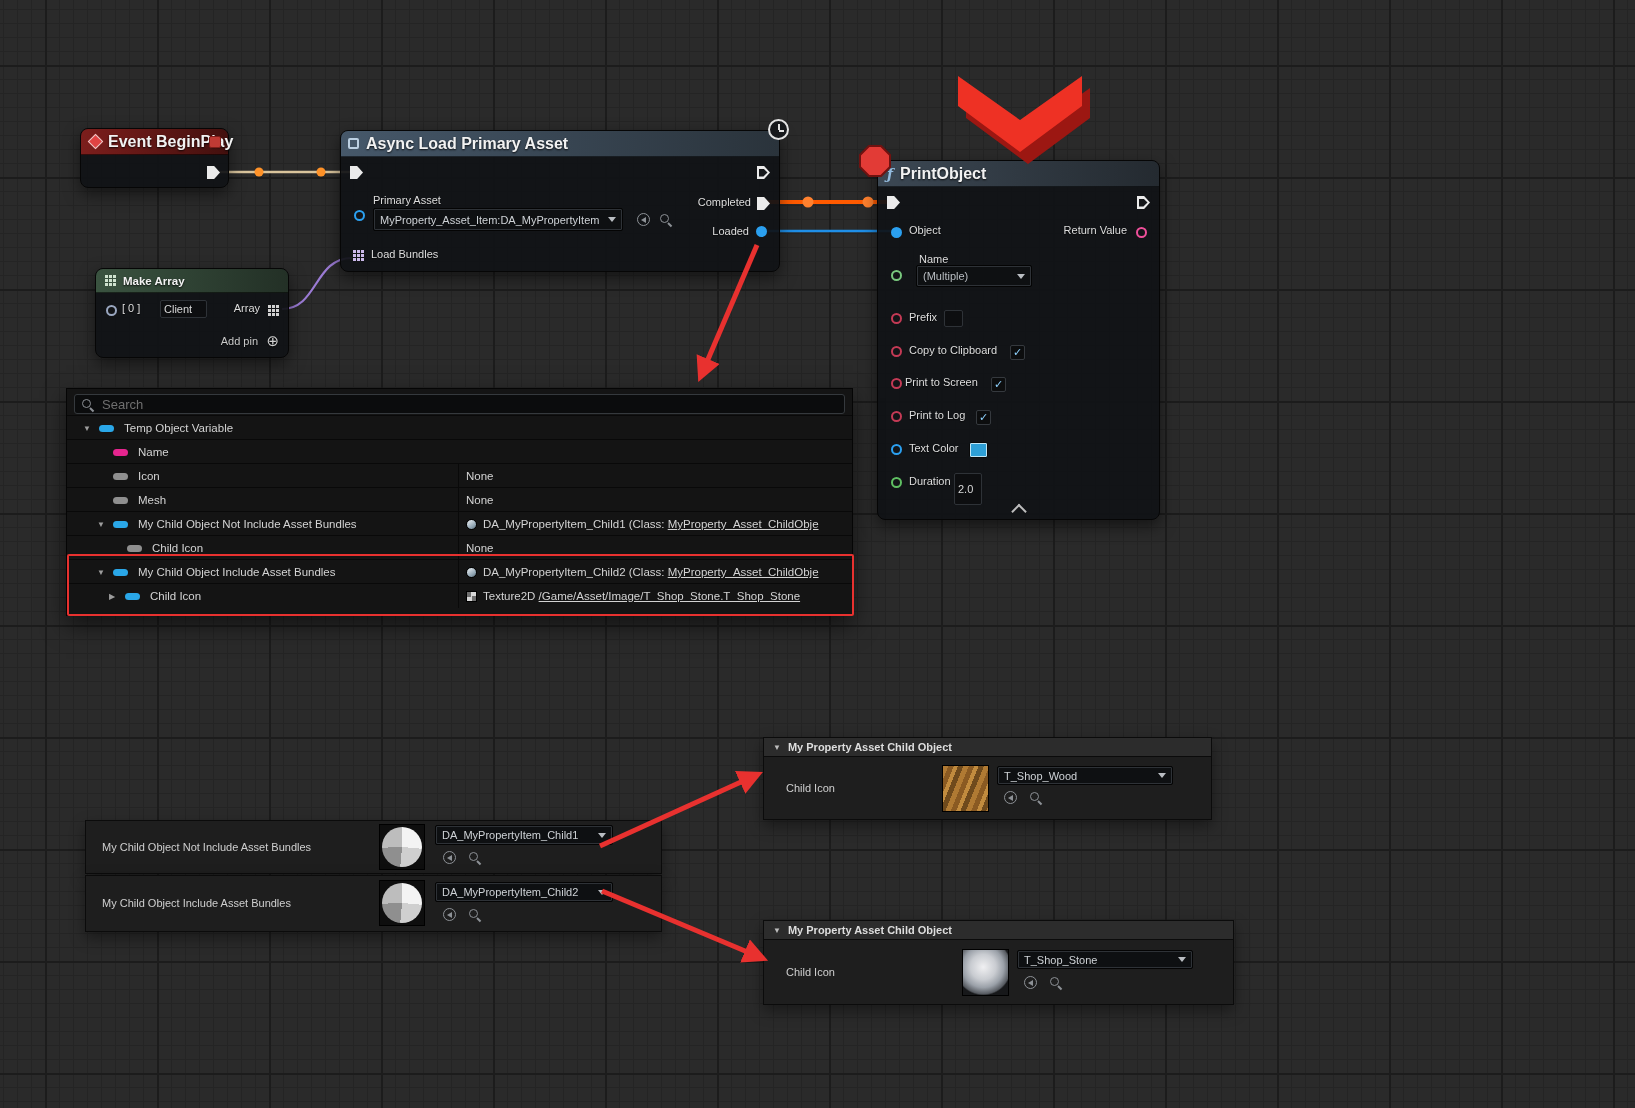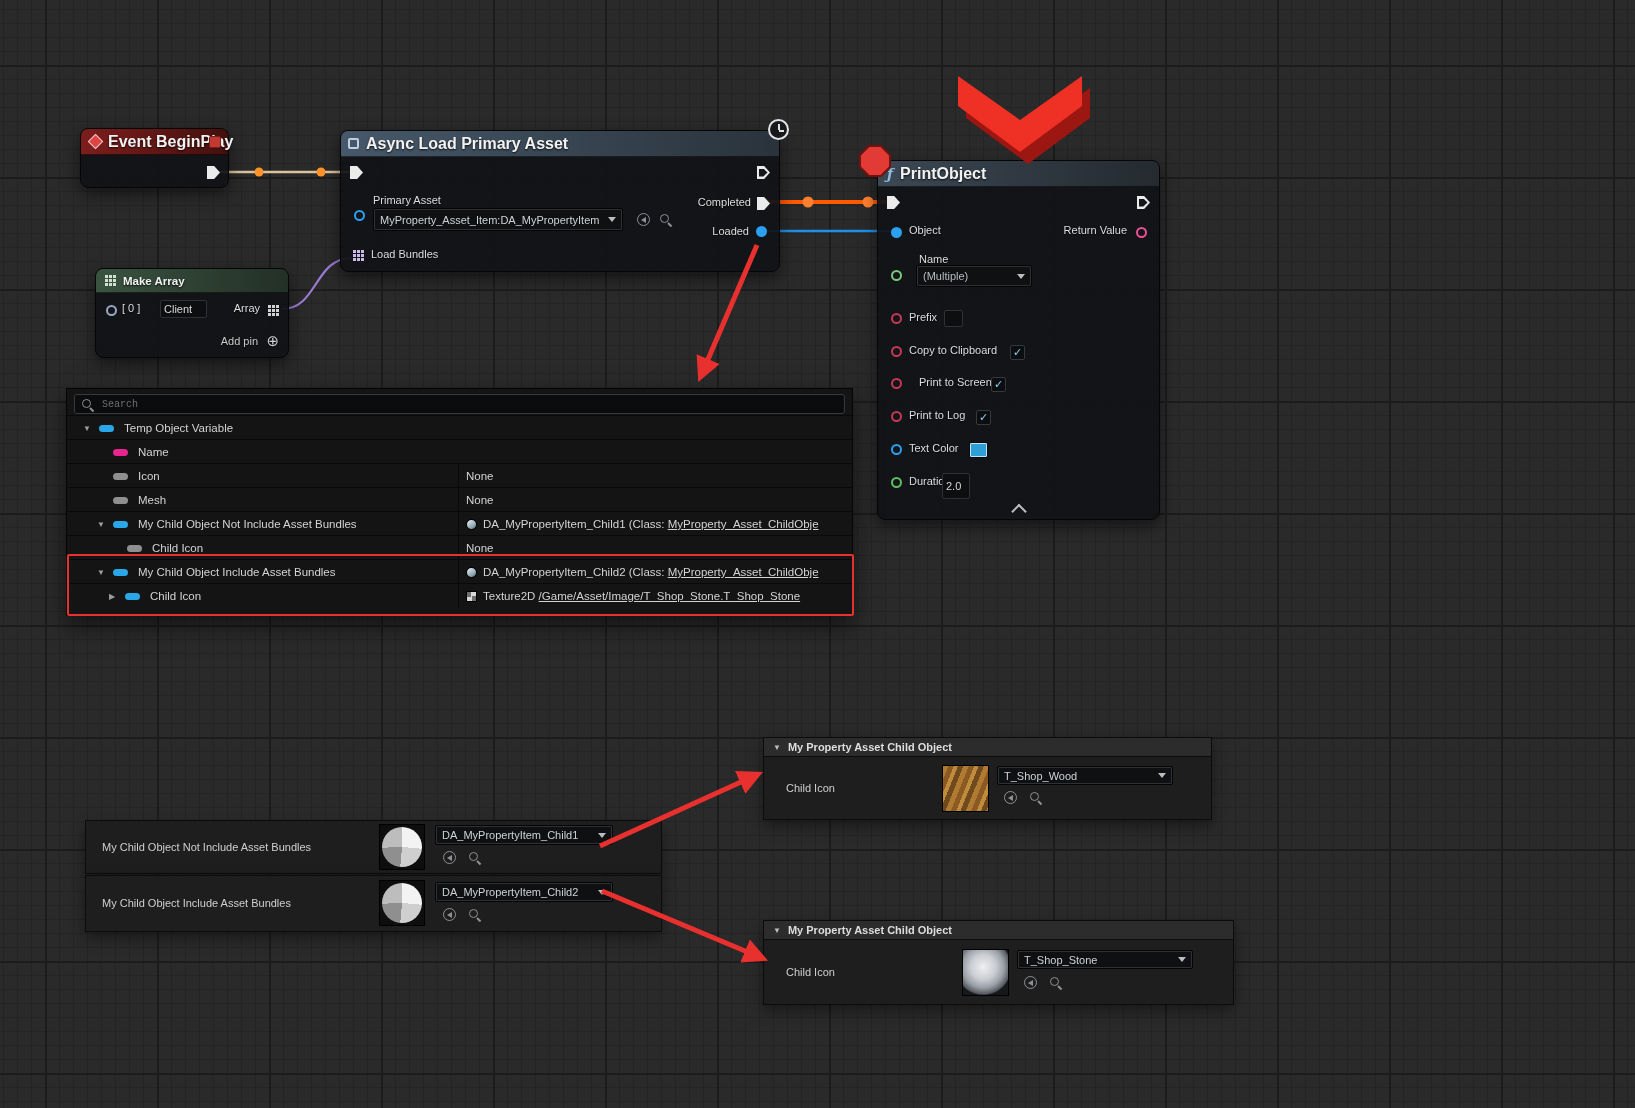--- a/index.html
+++ b/index.html
@@ -59,21 +59,21 @@
   .lens{position:relative;width:13px;height:13px;display:inline-block;flex:none;}
   .lens::before{content:"";position:absolute;left:1px;top:1px;width:7px;height:7px;border:1.6px solid #8d9196;border-radius:50%;}
   .lens::after{content:"";position:absolute;left:9px;top:9px;width:5px;height:2px;background:#8d9196;transform:rotate(45deg);transform-origin:left center;}
   .useic{position:relative;width:13px;height:13px;display:inline-block;flex:none;}
   .useic::before{content:"";position:absolute;inset:0;border:1.6px solid #8d9196;border-radius:50%;box-sizing:border-box;}
   .useic::after{content:"";position:absolute;left:3.5px;top:3.5px;border-top:3px solid transparent;border-bottom:3px solid transparent;border-right:5px solid #8d9196;}
 
   
   .watch{position:absolute;left:66px;top:388px;width:785px;height:226px;background:#141414;border:1px solid #050505;box-shadow:0 10px 22px rgba(0,0,0,.55);z-index:4;}
   .search{position:absolute;left:7px;top:5px;right:7px;height:20px;background:#0b0c0d;border:1px solid #35393d;border-radius:3px;display:flex;align-items:center;gap:6px;padding:0 6px;box-sizing:border-box;}
-  .search input{flex:1;background:transparent;border:none;outline:none;color:#cfcfcf;font-size:10px;font-family:Liberation Mono, monospace;}
+  .search input{flex:1;background:transparent;border:none;outline:none;color:#cfcfcf;font-size:13px;font-family:Liberation Sans, sans-serif;}
   .search input::placeholder{color:#6f6f6f;}
   .wrow{position:absolute;left:0;right:0;height:24px;display:flex;border-top:1px solid #090909;}
   .wlabelcell{width:391px;display:flex;align-items:center;box-sizing:border-box;flex:none;}
   .wvaluecell{flex:1;display:flex;align-items:center;border-left:1px solid #090909;padding-left:7px;gap:6px;overflow:hidden;}
   .wtext{font-size:11.5px;color:#d3d3d3;white-space:nowrap;}
   .wlink{text-decoration:underline;}
   .tarrow{font-size:8px;color:#9d9d9d;width:16px;text-align:left;flex:none;}
   .pill{width:15px;height:7px;border-radius:4px;flex:none;margin-right:10px;}
   .objicon{width:11px;height:11px;border-radius:50%;background:linear-gradient(145deg,#f0f4f7,#93a7b5 65%,#5c6f7c);border:1px solid #000;flex:none;box-sizing:border-box;}
   .texicon{width:11px;height:11px;background:conic-gradient(#d8d8d8 0 25%,#6f6f6f 25% 50%,#d8d8d8 50% 75%,#6f6f6f 75%);border:1px solid #000;flex:none;box-sizing:border-box;}
@@ -182,38 +182,38 @@
     <span class="plabel" style="left:31px;top:150px">Prefix</span>
     <input class="tinput" style="left: 66px; top: 149px; width: 19px; height: 17px;">
 
     <span class="cpin" style="left:13px;top:185px;color:#c43a55"></span>
     <span class="plabel" style="left:31px;top:183px">Copy to Clipboard</span>
     <span class="chk" style="left:132px;top:184px">
         <span>✓</span>
       </span>
 
     <span class="cpin" style="left:13px;top:217px;color:#c43a55"></span>
-    <span class="plabel" style="left:41px;top:215px">Print to Screen</span>
+    <span class="plabel" style="left:27px;top:215px">Print to Screen</span>
     <span class="chk" style="left:113px;top:216px">
         <span>✓</span>
       </span>
 
     <span class="cpin" style="left:13px;top:250px;color:#c43a55"></span>
     <span class="plabel" style="left:31px;top:248px">Print to Log</span>
     <span class="chk" style="left:98px;top:249px">
         <span>✓</span>
       </span>
 
     <span class="cpin" style="left:13px;top:283px;color:#2ba0f0"></span>
     <span class="plabel" style="left:31px;top:281px">Text Color</span>
     <span class="swatch" style="left:91px;top:281px"></span>
 
     <span class="cpin" style="left:13px;top:316px;color:#5fbf62"></span>
     <span class="plabel" style="left:31px;top:314px">Duration</span>
-    <input class="tinput" style="left: 64px; top: 312px; width: 28px; height: 26px;" value="2.0">
+    <input class="tinput" style="left: 76px; top: 312px; width: 28px; height: 32px;" value="2.0">
 
     <span class="chevup" style="top:345px"></span>
   </div>
 
   <div class="watch">
     <div class="search">
       <span class="lens"></span>
       <input placeholder="Search" style="">
     </div>
 

